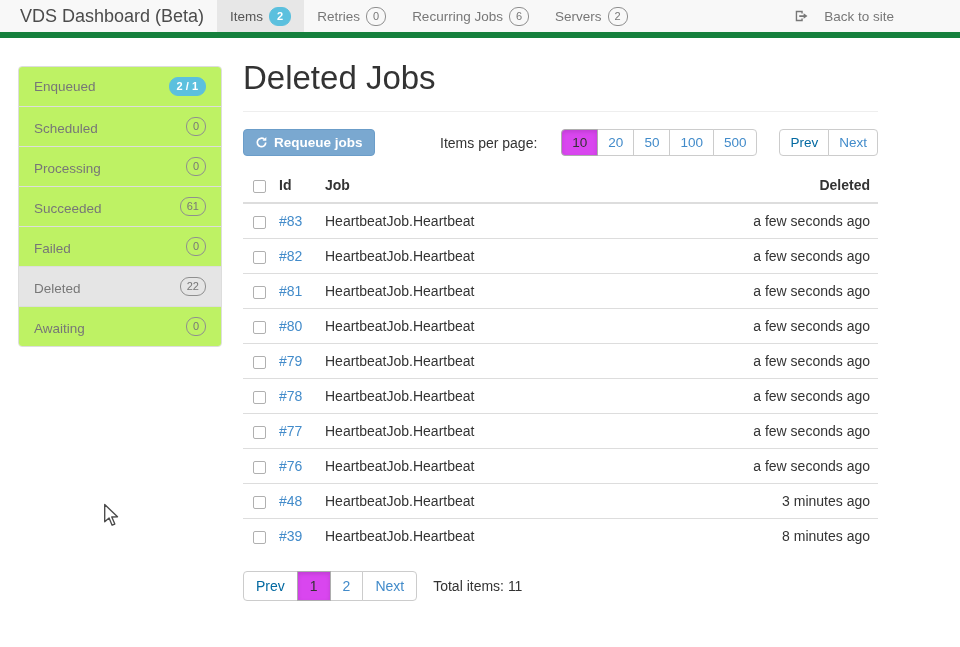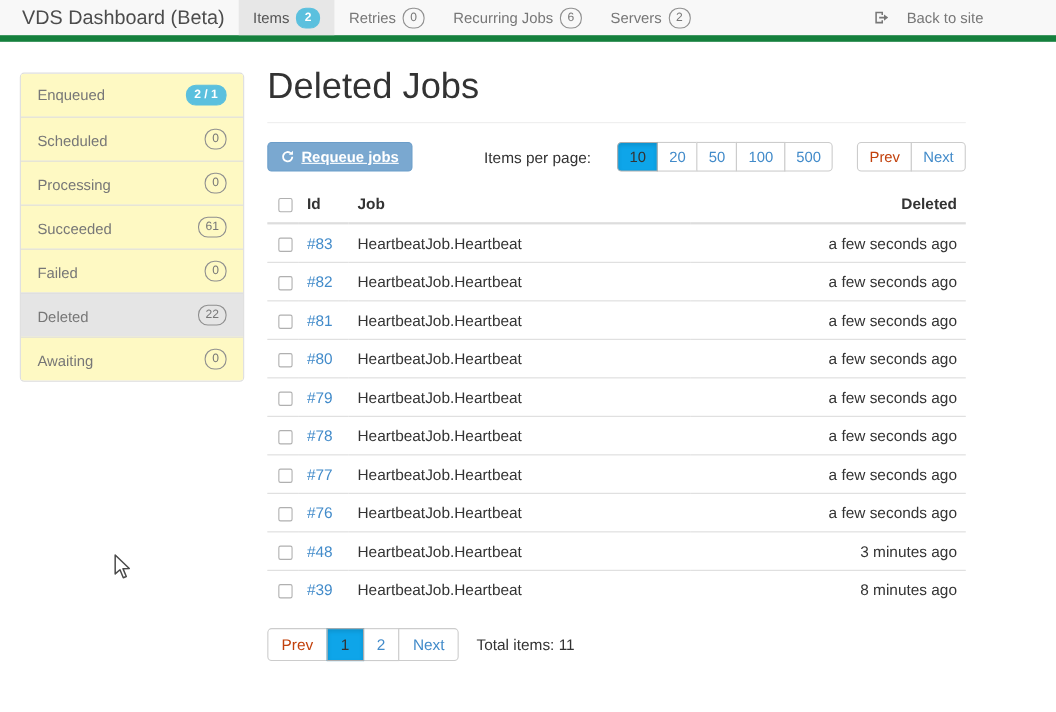--- a/index.html
+++ b/index.html
@@ -74,54 +74,54 @@
     border: 1px solid #ddd;
     border-radius: 4px;
     background: #fff;
     flex: none;
     overflow: hidden;
   }
   .side-item {
     display: flex; justify-content: space-between; align-items: center;
     padding: 10px 15px;
     color: #777; font-size: 13.5px;
-    cursor: pointer; background: #fef9c3;
+    cursor: pointer; background: #bef264;
   }
   .side-item ~ .side-item { border-top: 1px solid #ddd; align-items: flex-end; }
   .side-item.active { background: #e5e5e5; }
 
   .main { width: 635px; margin-left: 21px; }
   h1 { font-size: 33px; font-weight: 500; color: #333; margin-top: 21px; }
   .title-rule { border: 0; border-top: 1px solid #eee; margin: 14px 0 17px; }
 
   
   .toolbar { display: flex; justify-content: space-between; align-items: center; }
   .btn-requeue {
     display: inline-flex; align-items: center; gap: 6px;
     background: #7aa8d0; border: 1px solid #6b9dc9; color: #fff;
     font-family: inherit; font-size: 13.5px; font-weight: bold;
-    padding: 5px 11px; border-radius: 4px; cursor: pointer; text-decoration: underline;
+    padding: 5px 11px; border-radius: 4px; cursor: pointer;
   }
   .pagesize-area { display: flex; align-items: center; gap: 22px; }
   .ipp-label { color: #333; font-size: 14px; margin-right: 2px; }
 
   .btn-group { display: inline-flex; }
   .btn {
     font-family: inherit; font-size: 13.5px;
     padding: 5px 10px;
     background: #fff; border: 1px solid #ccc; color: #428bca;
     cursor: pointer; margin-left: -1px; position: relative;
   }
   .btn-group button:first-of-type { margin-left: 0; border-top-left-radius: 4px; border-bottom-left-radius: 4px; }
   .btn-group button:last-of-type { border-top-right-radius: 4px; border-bottom-right-radius: 4px; }
   .btn.active {
-    background: #0ea5e9; border-color: #adadad; color: #333;
+    background: #d946ef; border-color: #adadad; color: #333;
     box-shadow: inset 0 2px 4px rgba(0,0,0,.12); z-index: 1;
   }
-  .btn.disabled { color: #c2410c; cursor: default; }
+  .btn.disabled { color: #0369a1; cursor: default; }
   .btn.lg { padding: 6px 12px; font-size: 14px; }
 
   
   table { width: 100%; border-collapse: collapse; margin-top: 12px; font-size: 14px; }
   th { padding: 9px 8px; border-bottom: 2px solid #ddd; text-align: left; color: #333; font-weight: bold; }
   td { padding: 9px 8px; border-top: 1px solid #ddd; }
   .right { text-align: right; }
   .cb-col { width: 28px; padding-left: 10px; padding-right: 4px; }
   th:nth-child(2), td:nth-child(2) { width: 46px; }
   .cb {

